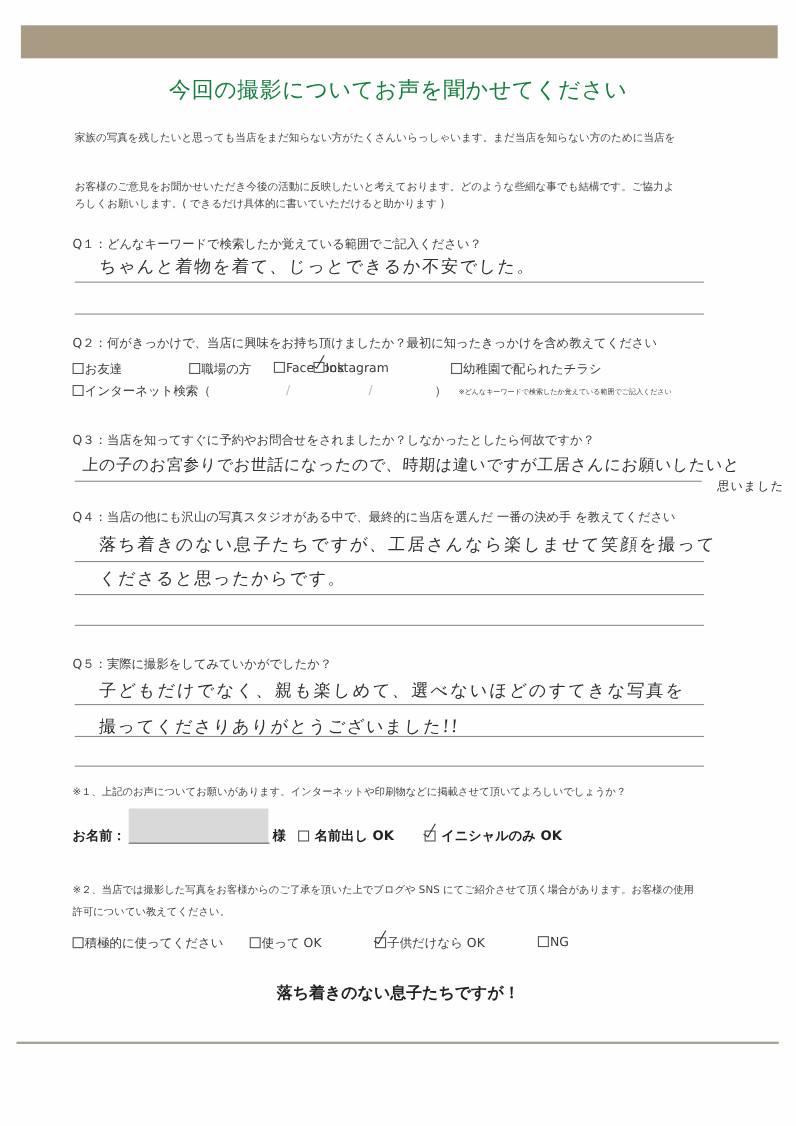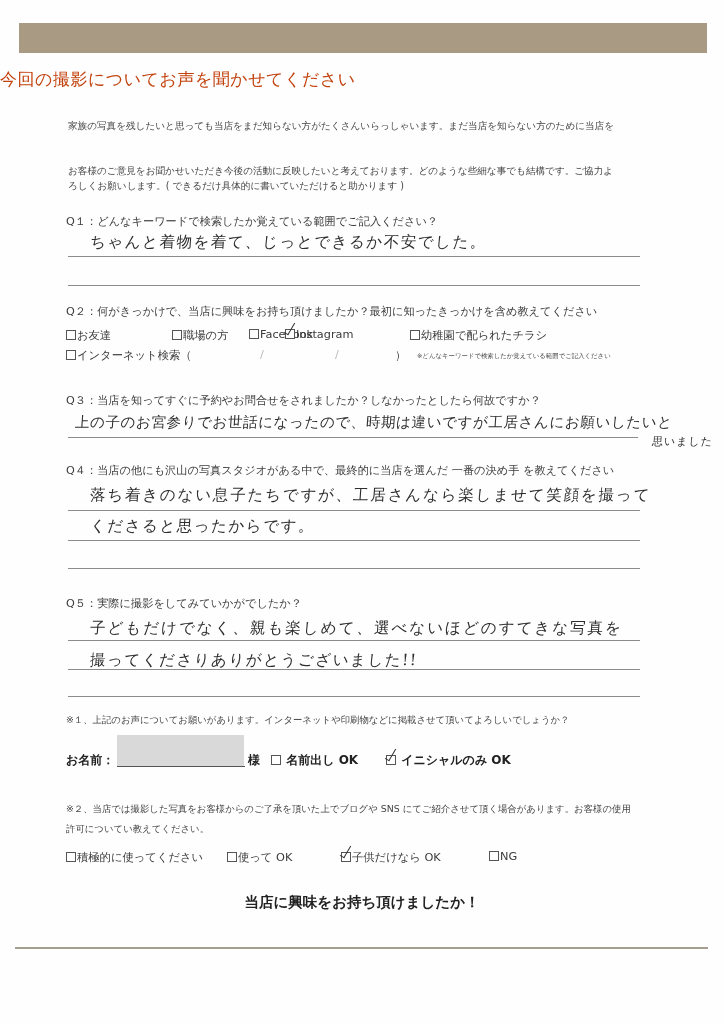--- a/index.html
+++ b/index.html
@@ -4,21 +4,21 @@
 <style>
   html, body { margin: 0; padding: 0; }
   body {
     width: 724px; height: 1024px; position: relative; overflow: hidden;
     background: #fefefe;
     font-family: "DejaVu Sans", "Liberation Sans", sans-serif;
     color: #3a3a3a;
   }
   .abs { position: absolute; }
   .topbar { left: 19px; top: 23px; width: 688px; height: 30px; background: #a89a83; }
-  .title { left: 0; width: 724px; top: 68px; font-size: 17px; color: #c2410c; letter-spacing: 0.5px; }
+  .title { left: 0; width: 724px; top: 68px; text-align: center; font-size: 20px; color: #15803d; letter-spacing: 0.5px; }
   .intro { left: 68px; width: 600px; font-size: 9.6px; line-height: 15px; color: #444; }
   .q { left: 66px; font-size: 11.2px; color: #3c3c3c; white-space: nowrap; }
   .rule { left: 68px; width: 572px; height: 1px; background: #8c8c8c; }
   .hand {
     font-family: "DejaVu Serif", "Liberation Serif", serif;
     font-size: 15.5px; color: #2e2e2e; white-space: nowrap;
     transform: skewX(-4deg); letter-spacing: 1.5px;
   }
   .hand-small { font-size: 11px; letter-spacing: 1px; }
   .opt { font-size: 11.3px; color: #3a3a3a; white-space: nowrap; }
@@ -123,14 +123,14 @@
 <div class="abs opt" style="left:227px; top:850px;">
   <span class="box"></span><span>使って OK</span>
 </div>
 <div class="abs opt" style="left:341px; top:850px;">
   <span class="box checked"></span><span>子供だけなら OK</span>
 </div>
 <div class="abs opt" style="left:489px; top:850px;">
   <span class="box"></span><span>NG</span>
 </div>
 
-<div class="abs thanks">当店に興味をお持ち頂けましたか！</div>
+<div class="abs thanks">落ち着きのない息子たちですが！</div>
 <div class="abs bottomrule"></div>
 
 </body></html>

